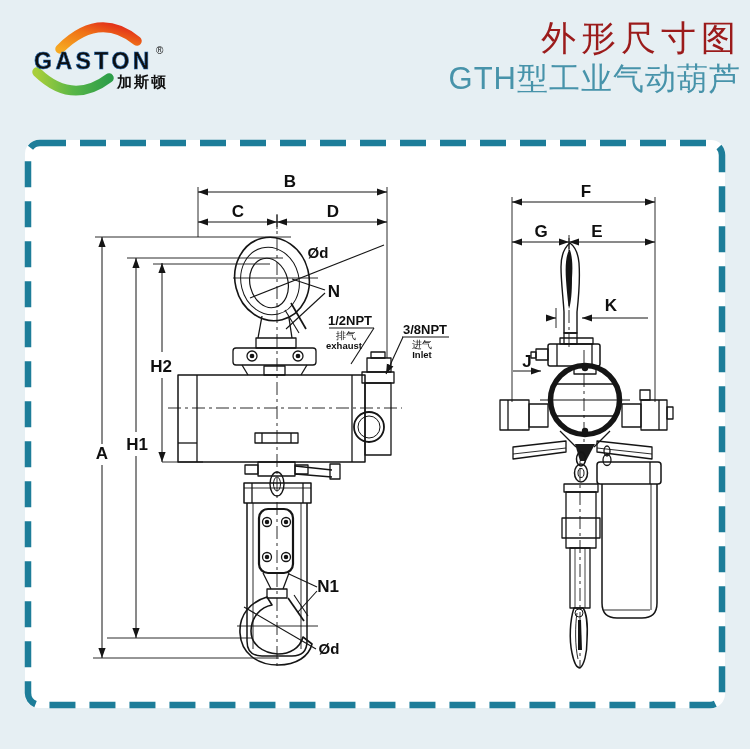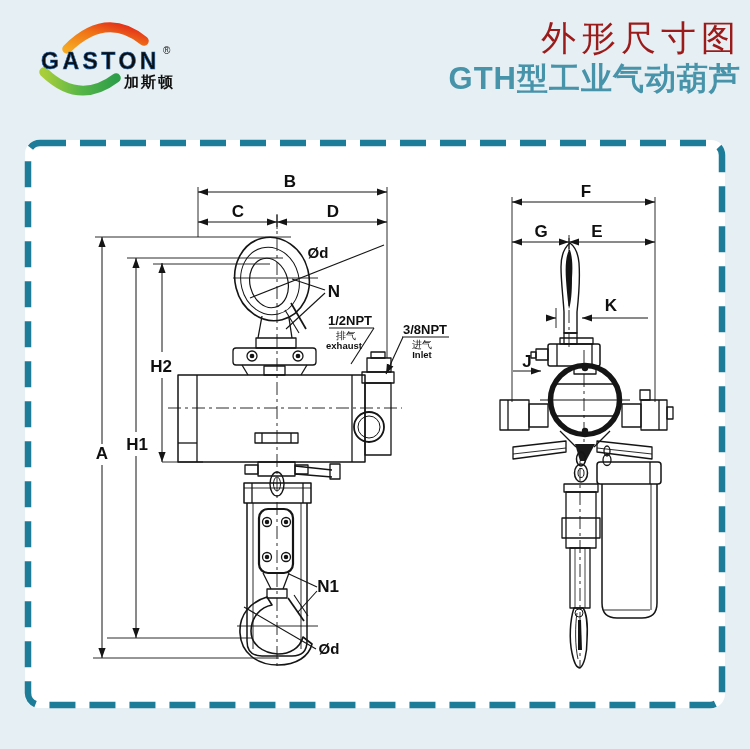--- a/index.html
+++ b/index.html
@@ -11,24 +11,24 @@
     font-family:"Liberation Sans", sans-serif;
     overflow:hidden;
   }
   .hdr-title {
     position:absolute; top:15px; right:9px;
     font-size:35px; font-weight:400; letter-spacing:5px;
     color:#9b1b1b; white-space:nowrap;
   }
   .hdr-subtitle {
     position:absolute; top:58px; right:9px;
-    font-size:31px; font-weight:700; letter-spacing:1px;
+    font-size:31px; font-weight:400; letter-spacing:1px;
     color:#4793aa; white-space:nowrap;
   }
-  .logo-wrap { position:absolute; top:6px; left:24px; }
+  .logo-wrap { position:absolute; top:6px; left:17px; }
   svg text { fill:#0f0f0f; }
   svg .dimtxt { font-family:"Liberation Sans",sans-serif; font-size:17px; font-weight:700; }
   svg .dimtxt-sm { font-family:"Liberation Sans",sans-serif; font-size:15px; font-weight:700; }
   svg .npt { font-family:"Liberation Sans",sans-serif; font-size:13px; font-weight:700; }
   svg .cjk { font-family:"Liberation Sans",sans-serif; font-size:10px; }
   svg .npt-en { font-family:"Liberation Sans",sans-serif; font-size:9.5px; font-weight:700; }
   .canvas { position:absolute; left:0; top:0; }
 </style>
 </head>
 <body>

